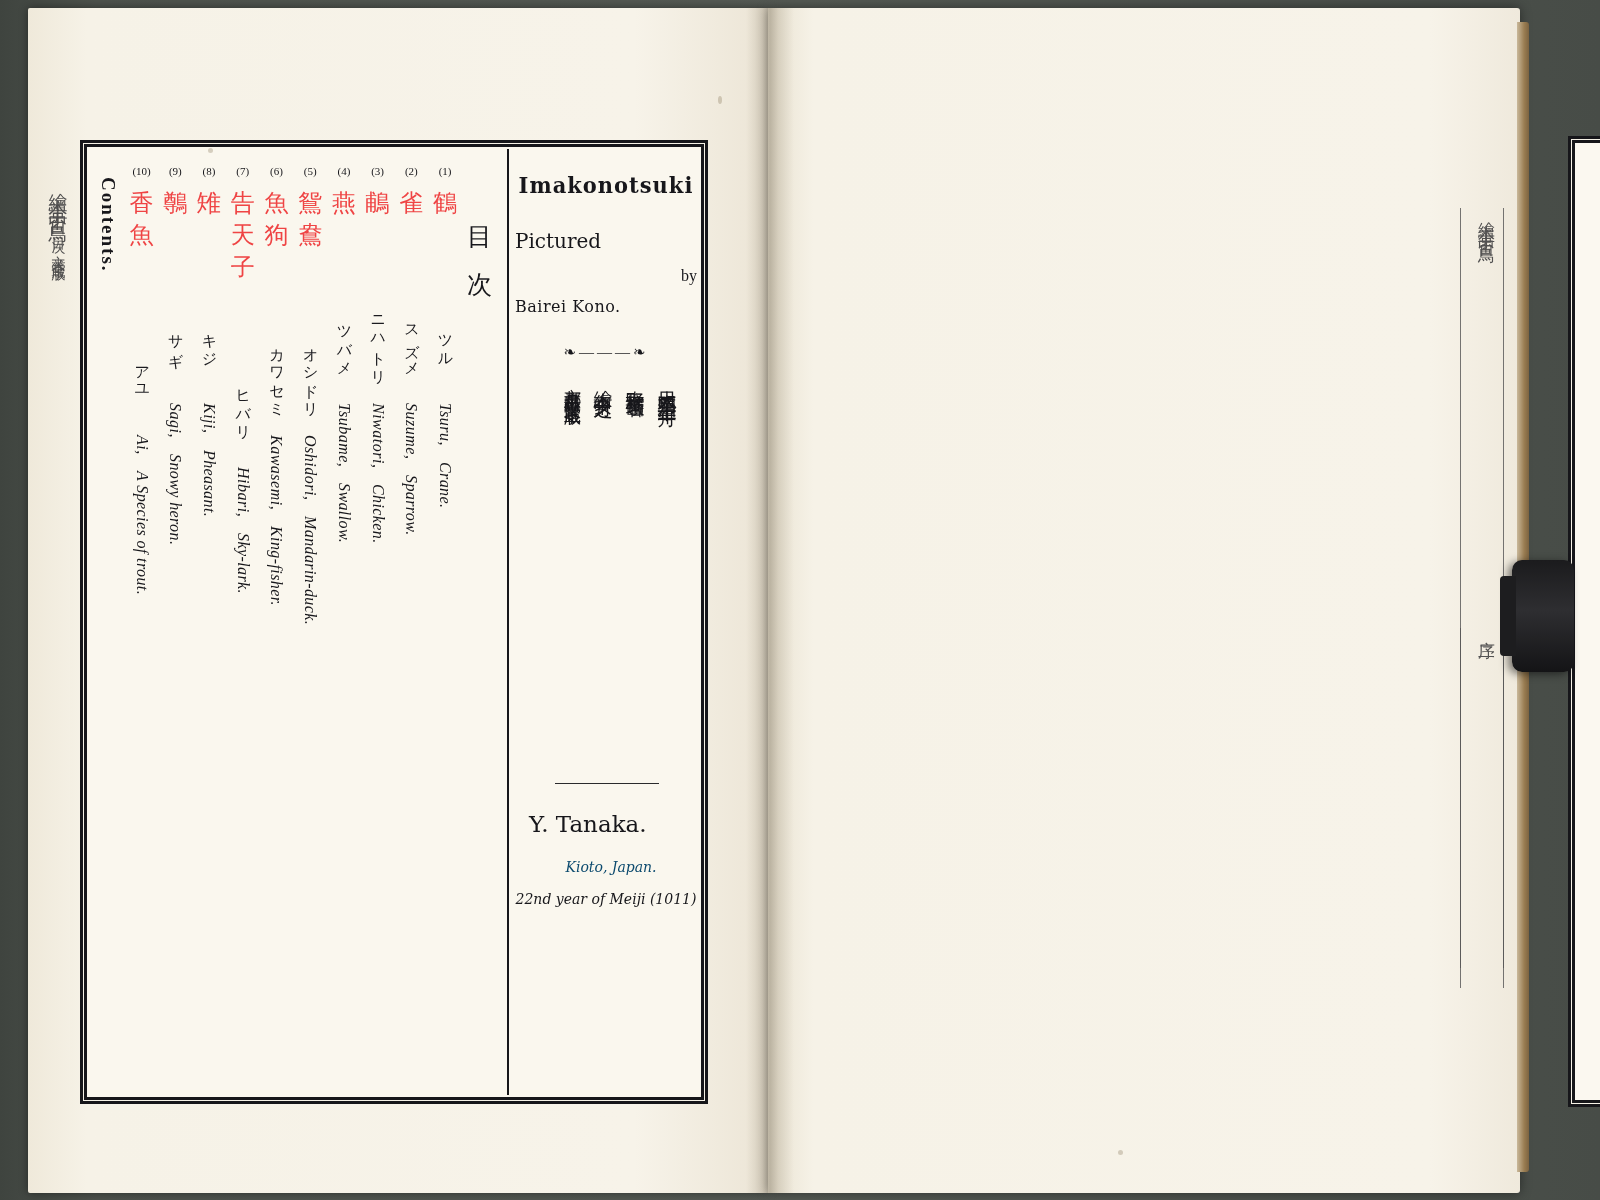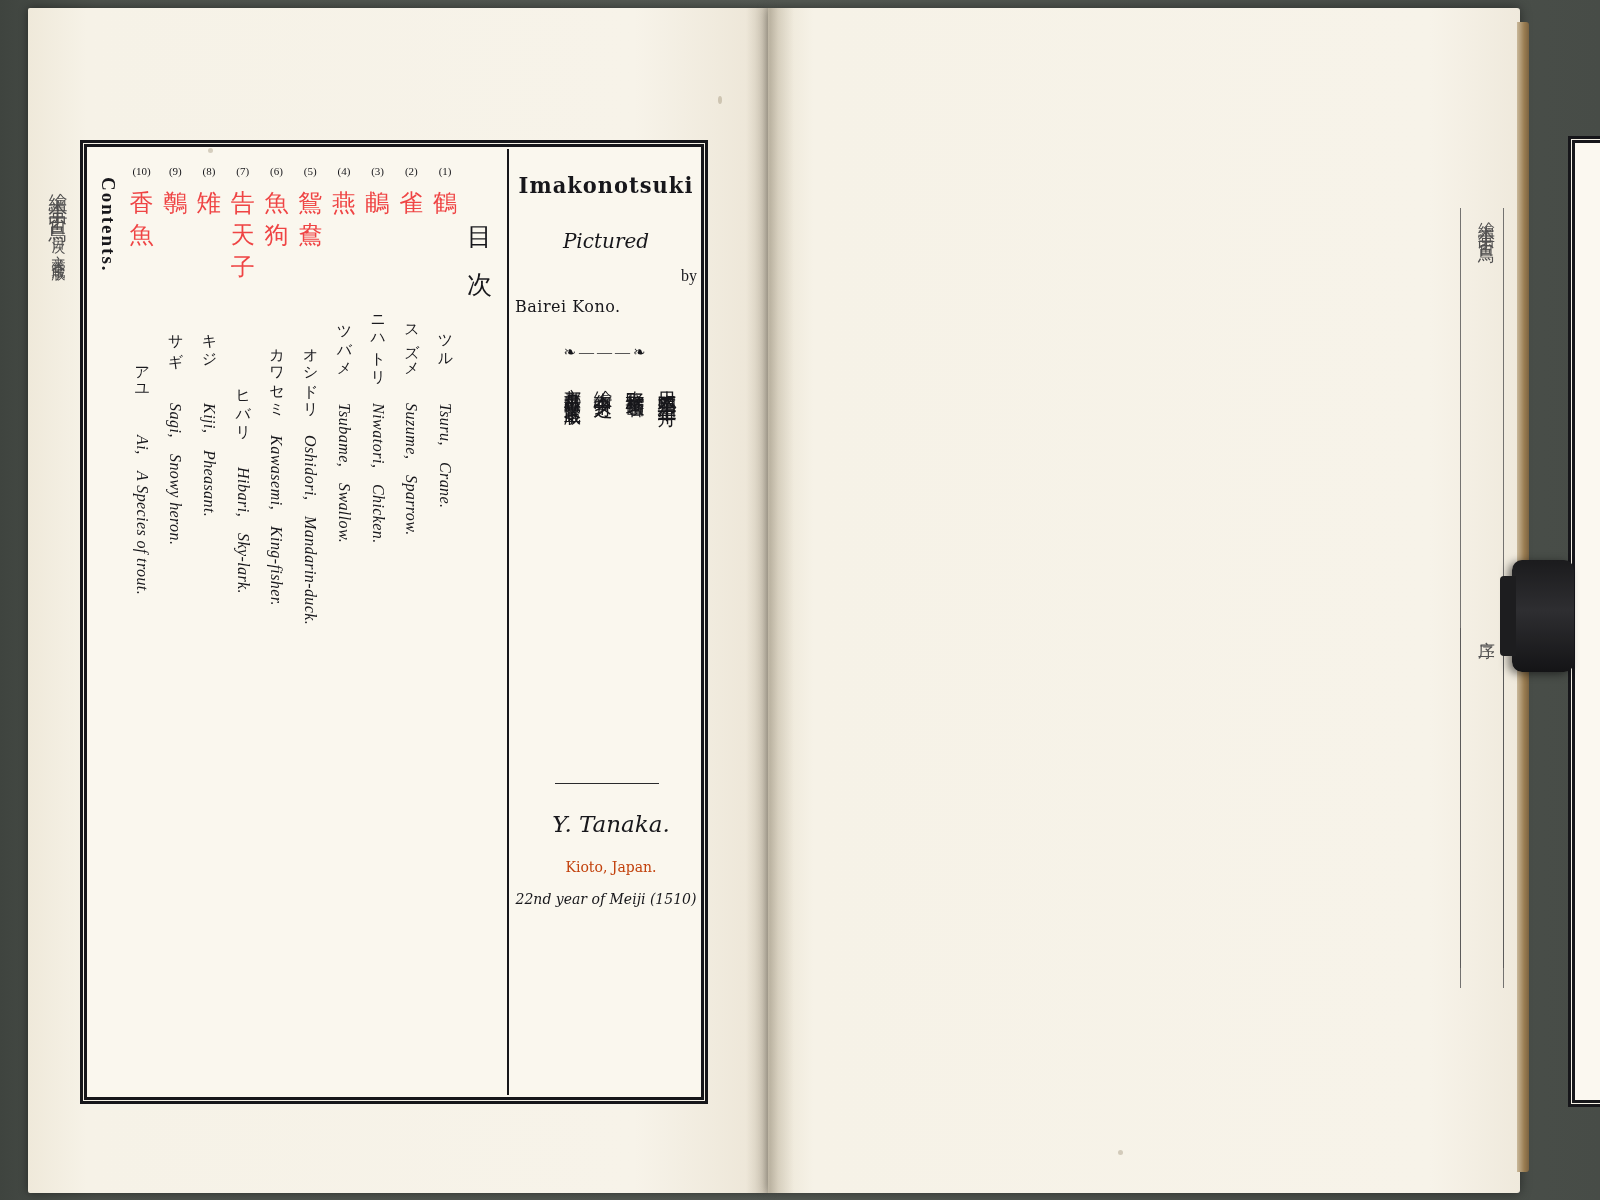--- a/index.html
+++ b/index.html
@@ -226,25 +226,24 @@
     font-weight: bold;
     letter-spacing: 1px;
     color: #17171b;
     transform: scaleY(1.05);
   }
   .tp-pictured {
     position: absolute;
     left: 0;
     top: 82px;
     width: 182px;
-    text-align: center;
+    text-align: left;
     font-family: "DejaVu Serif", serif;
     font-size: 20px;
     color: #17171b;
-    font-style: italic;
   }
   .tp-by {
     position: absolute;
     left: 0;
     top: 120px;
     width: 182px;
     text-align: right;
     font-size: 16px;
     color: #17171b;
   }
@@ -289,35 +288,35 @@
     top: 636px;
     width: 104px;
     height: 1px;
     background: #2a2a2c;
   }
   .tp-sign {
     position: absolute;
     left: 14px;
     top: 664px;
     width: 164px;
-    text-align: center;
+    text-align: left;
     font-family: "DejaVu Serif", serif;
-    font-style: italic;
     font-size: 23px;
     color: #17171b;
   }
   .tp-place {
     position: absolute;
     left: 14px;
     top: 712px;
     width: 164px;
     text-align: center;
     font-family: "DejaVu Serif", serif;
+    font-style: italic;
     font-size: 14px;
-    color: #c2410c;
+    color: #0c4a6e;
   }
   .tp-year {
     position: absolute;
     left: 0;
     top: 744px;
     width: 182px;
     text-align: center;
     font-family: "DejaVu Serif", serif;
     font-style: italic;
     font-size: 14px;
@@ -502,21 +501,21 @@
           <div class="tp-orn">❧———❧</div>
 
           <div class="tp-jp l1">大日本明治二十二年二月</div>
           <div class="tp-jp l2">幸野榕嶺著画</div>
           <div class="tp-jp l3">繪本亥中之月</div>
           <div class="tp-jp l4">京都書林田中文求堂蔵版</div>
 
           <div class="tp-rule"></div>
           <div class="tp-sign">Y. Tanaka.</div>
           <div class="tp-place">Kioto, Japan.</div>
-          <div class="tp-year">22nd year of Meiji (1510)</div>
+          <div class="tp-year">22nd year of Meiji (1011)</div>
         </div>
       </div>
     </div>
 
     <div class="leaf right">
       <div class="frame right-frame">
 
         <div class="calligraphy">
           
           

